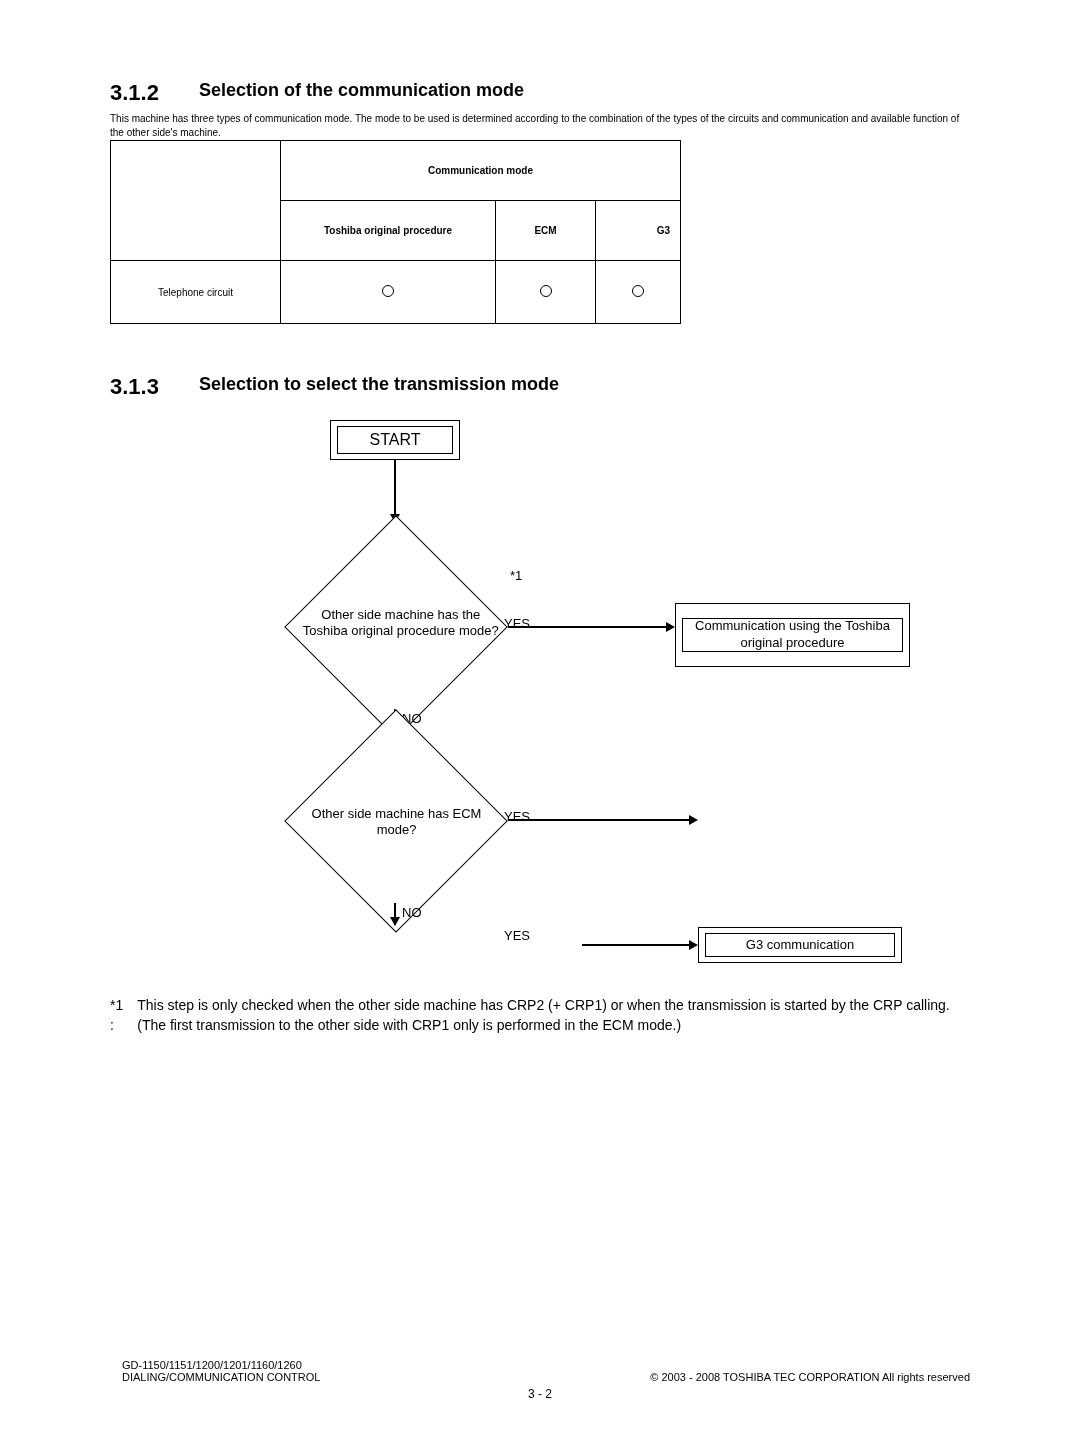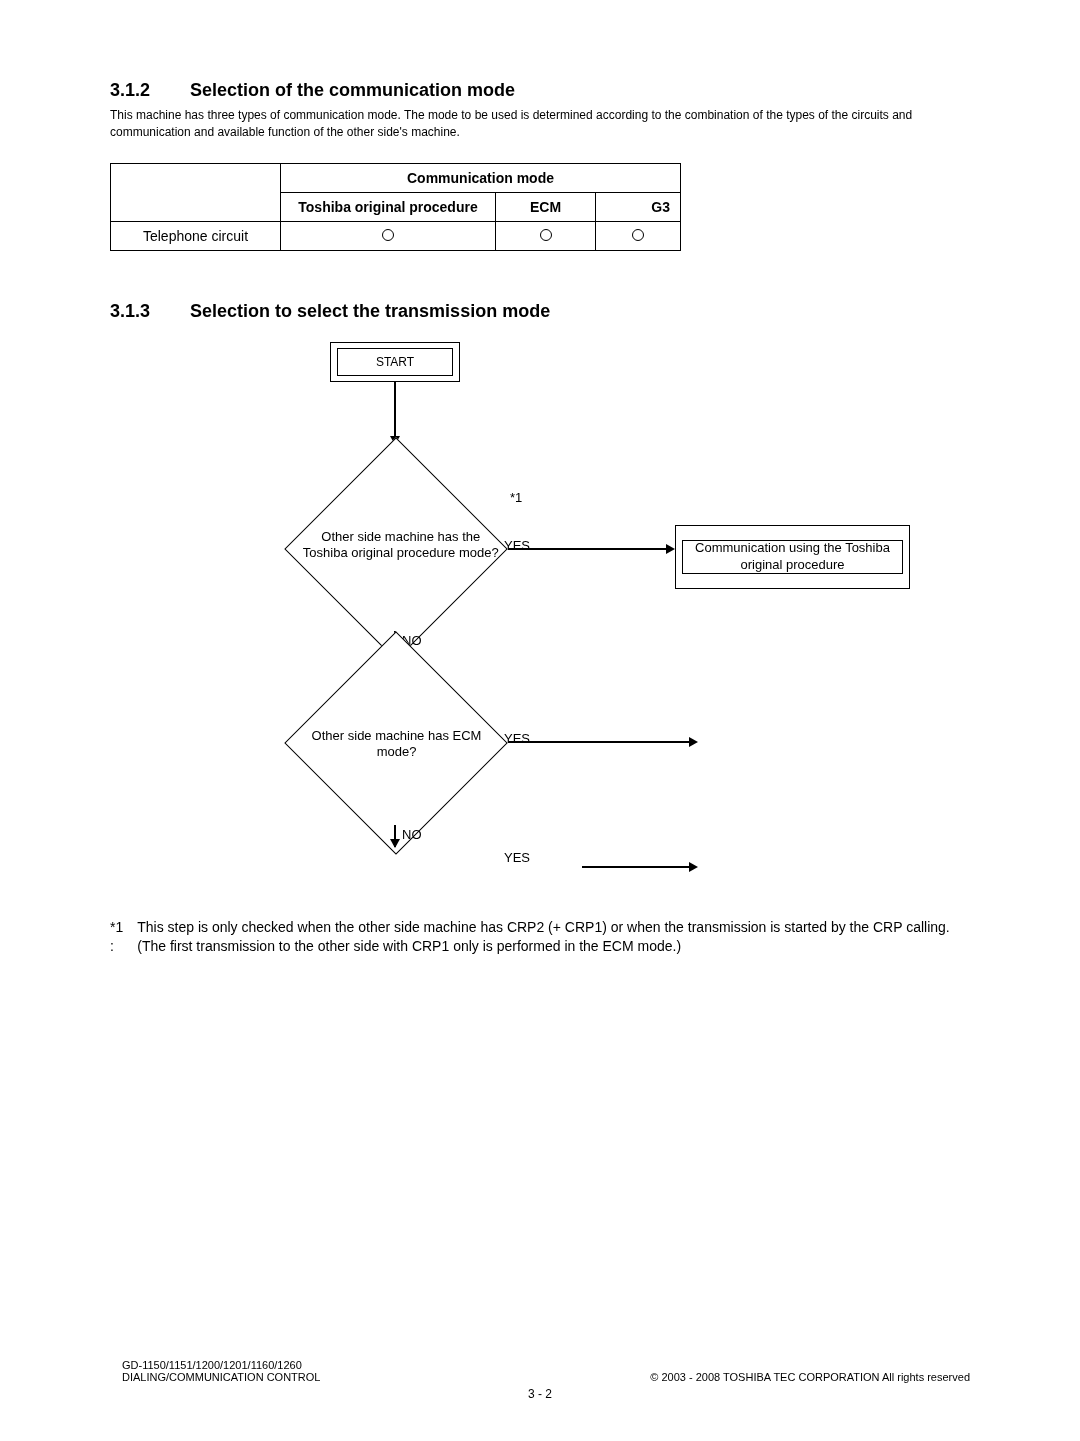--- a/index.html
+++ b/index.html
@@ -7,49 +7,49 @@
   font-family: Arial, Helvetica, sans-serif;
   font-size: 14px;
   color: #000;
   background: #fff;
   width: 1080px;
   height: 1441px;
   padding: 80px 110px 40px 110px;
   position: relative;
 }
 .section-title { display: flex; gap: 40px; margin-bottom: 6px; }
-.section-num { font-weight: bold; font-size: 18px; }
+.section-num { font-weight: bold; font-size: 22px; }
 .section-heading { font-weight: bold; font-size: 18px; }
-.para { font-size: 12px; line-height: 1.4; margin-bottom: 22px; }
+.para { font-size: 10px; line-height: 1.4; }
 table.comm {
   border-collapse: collapse;
   margin-left: 0;
   margin-bottom: 50px;
 }
 table.comm th, table.comm td {
   border: 1.5px solid #000;
-  padding: 6px 10px;
-  font-size: 14px;
+  padding: 24px 10px;
+  font-size: 10px;
   text-align: center;
 }
 table.comm th { font-weight: bold; }
 table.comm .rowlabel { font-weight: normal; width: 170px; margin-left: 38px; }
 table.comm .col-top { width: 215px; }
 table.comm .col-ecm { width: 100px; }
 table.comm .col-g3 { width: 85px; text-align: right; }
 .circle { display: inline-block; width: 12px; height: 12px; border: 1.5px solid #000; border-radius: 50%; }
 
 .flow-area { position: relative; width: 700px; height: 560px; margin: 20px 0 0 110px; }
 
 
 .start-outer {
   position: absolute; left: 110px; top: 0; width: 130px; height: 40px;
   border: 1.5px solid #000; display: flex; align-items: center; justify-content: center;
 }
-.start-inner { border: 1.5px solid #000; width: 116px; height: 28px; display: flex; align-items: center; justify-content: center; font-size: 12px; }
+.start-inner { border: 1.5px solid #000; width: 116px; height: 28px; display: flex; align-items: center; justify-content: center; font-size: 16px; }
 
 
 .diamond {
   position: absolute; border: 1.5px solid #000;
   transform: rotate(45deg);
   background: #fff;
 }
 .d1 { left: 97px; top: 128px; width: 158px; height: 158px; }
 .d2 { left: 97px; top: 322px; width: 158px; height: 158px; }
 .d-text {
@@ -177,20 +177,23 @@
   <div class="line" style="left:174px; top:483px; width:2px; height:22px;"></div>
   <div class="arrowdown" style="left:170px; top:497px;"></div>
 
   <span class="lbl lbl-yes3">YES</span>
   <div class="line" style="left:362px; top:524px; width:108px; height:2px;"></div>
   <div class="arrowright" style="left:469px; top:520px;"></div>
 
   <div class="res-outer res1">
     <div class="res-inner">Communication using the Toshiba original procedure</div>
   </div>
+  <div class="res-outer res3">
+    <div class="res-inner">G3 communication</div>
+  </div>
 </div>
 
 <div class="footnote">
   <div class="fn-lbl" style="white-space:pre;">*1
 :</div>
   <div class="fn-text">This step is only checked when the other side machine has CRP2 (+ CRP1) or when the transmission is started by the CRP calling. (The first transmission to the other side with CRP1 only is performed in the ECM mode.)</div>
 </div>
 
 <div class="footer">
   <div class="footer-left">

